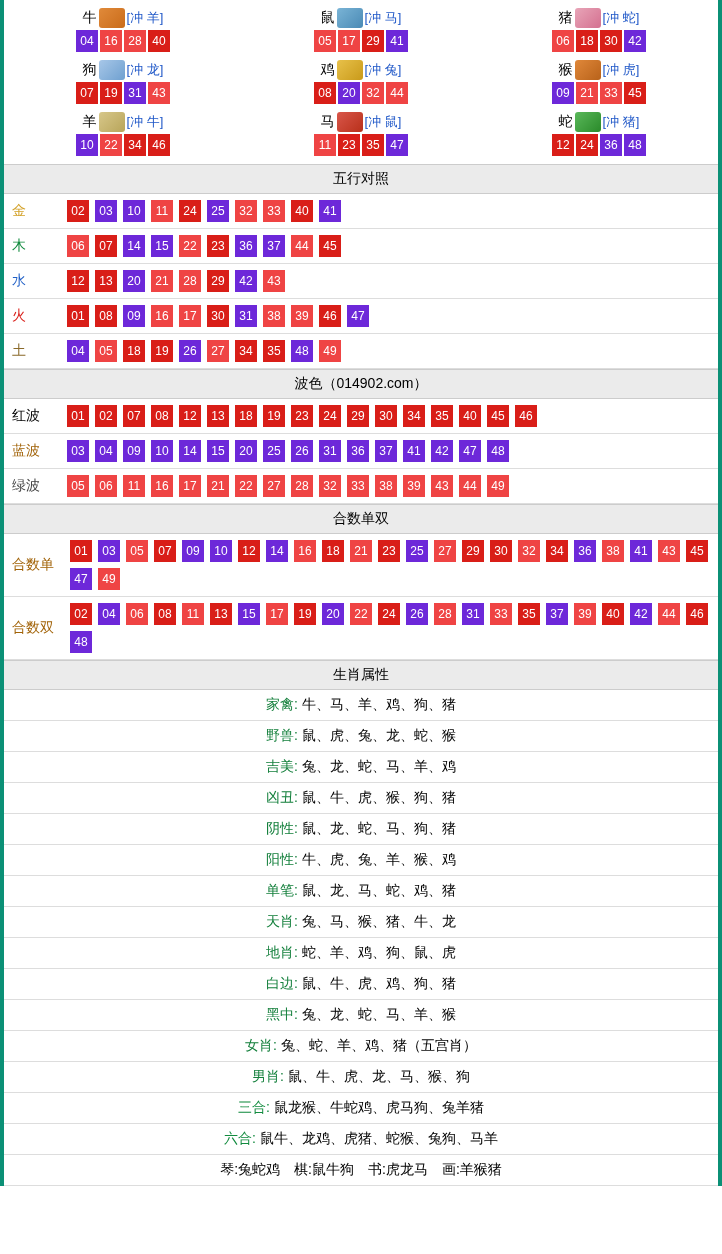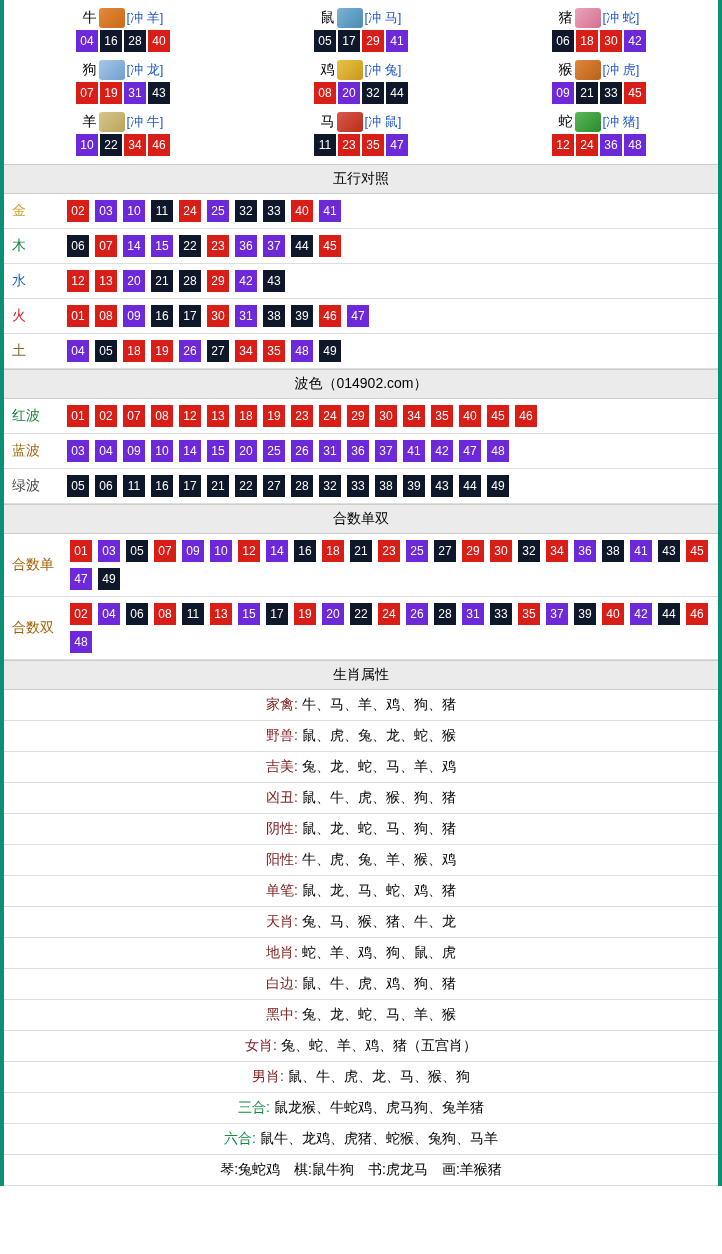--- a/index.html
+++ b/index.html
@@ -8,30 +8,30 @@
 .zodiac-grid{display:grid;grid-template-columns:repeat(3,1fr);padding:4px 0}
 .zodiac-cell{text-align:center;padding:4px 2px}
 .z-top{display:flex;align-items:center;justify-content:center;gap:2px;margin-bottom:2px}
 .z-name{font-size:14px}
 .z-icon{width:26px;height:20px;display:inline-block;border-radius:3px}
 .z-chong{color:#2058c8;font-size:13px}
 .ball-row{display:flex;justify-content:center;gap:2px;margin-top:2px}
 .ball{display:inline-block;width:22px;height:22px;line-height:22px;color:#fff;font-size:12px;text-align:center;font-weight:500}
 .r{background:#d91e18}
 .b{background:#6d28d9}
-.g{background:#0f172a}
+.g{background:#ef4444}
 .section-title{background:#ebebeb;text-align:center;padding:5px 0;border-top:1px solid #ccc;border-bottom:1px solid #ccc;font-size:14px}
 table{width:100%;border-collapse:collapse}
 td{border-bottom:1px solid #ddd;padding:6px 8px;vertical-align:middle}
 td.lbl{width:55px;white-space:nowrap;font-size:14px}
 .gold{color:#d3a22a}.wood{color:#128b3f}.water{color:#1f5fc6}.fire{color:#d91e18}.earth{color:#8a6a2a}
-.bluetxt{color:#a16207}.redtxt{color:#15803d}.greentxt{color:#404040}
+.bluetxt{color:#a16207}.redtxt{color:#000000}.greentxt{color:#404040}
 .balls{display:flex;flex-wrap:wrap;gap:6px}
 .attr-row{padding:6px 0;text-align:center;border-bottom:1px solid #ddd;font-size:14px}
-.attr-lbl{color:#7f1d1d;margin-right:4px}
+.attr-lbl{color:#15803d;margin-right:4px}
 .attrg{color:#128b3f;margin-right:4px}
 .ic-ox{background:linear-gradient(135deg,#e08a3a,#c96b1a)}
 .ic-rat{background:linear-gradient(135deg,#7ab4d6,#4a8ab5)}
 .ic-pig{background:linear-gradient(135deg,#e8a5b8,#d47090)}
 .ic-dog{background:linear-gradient(135deg,#a7c7e8,#6fa0d0)}
 .ic-rooster{background:linear-gradient(135deg,#e8c14a,#c99a1a)}
 .ic-monkey{background:linear-gradient(135deg,#e0883a,#b8621a)}
 .ic-goat{background:linear-gradient(135deg,#d7c78a,#b8a55a)}
 .ic-horse{background:linear-gradient(135deg,#d9564a,#b8301a)}
 .ic-snake{background:linear-gradient(135deg,#5ab85a,#2a8a2a)}

